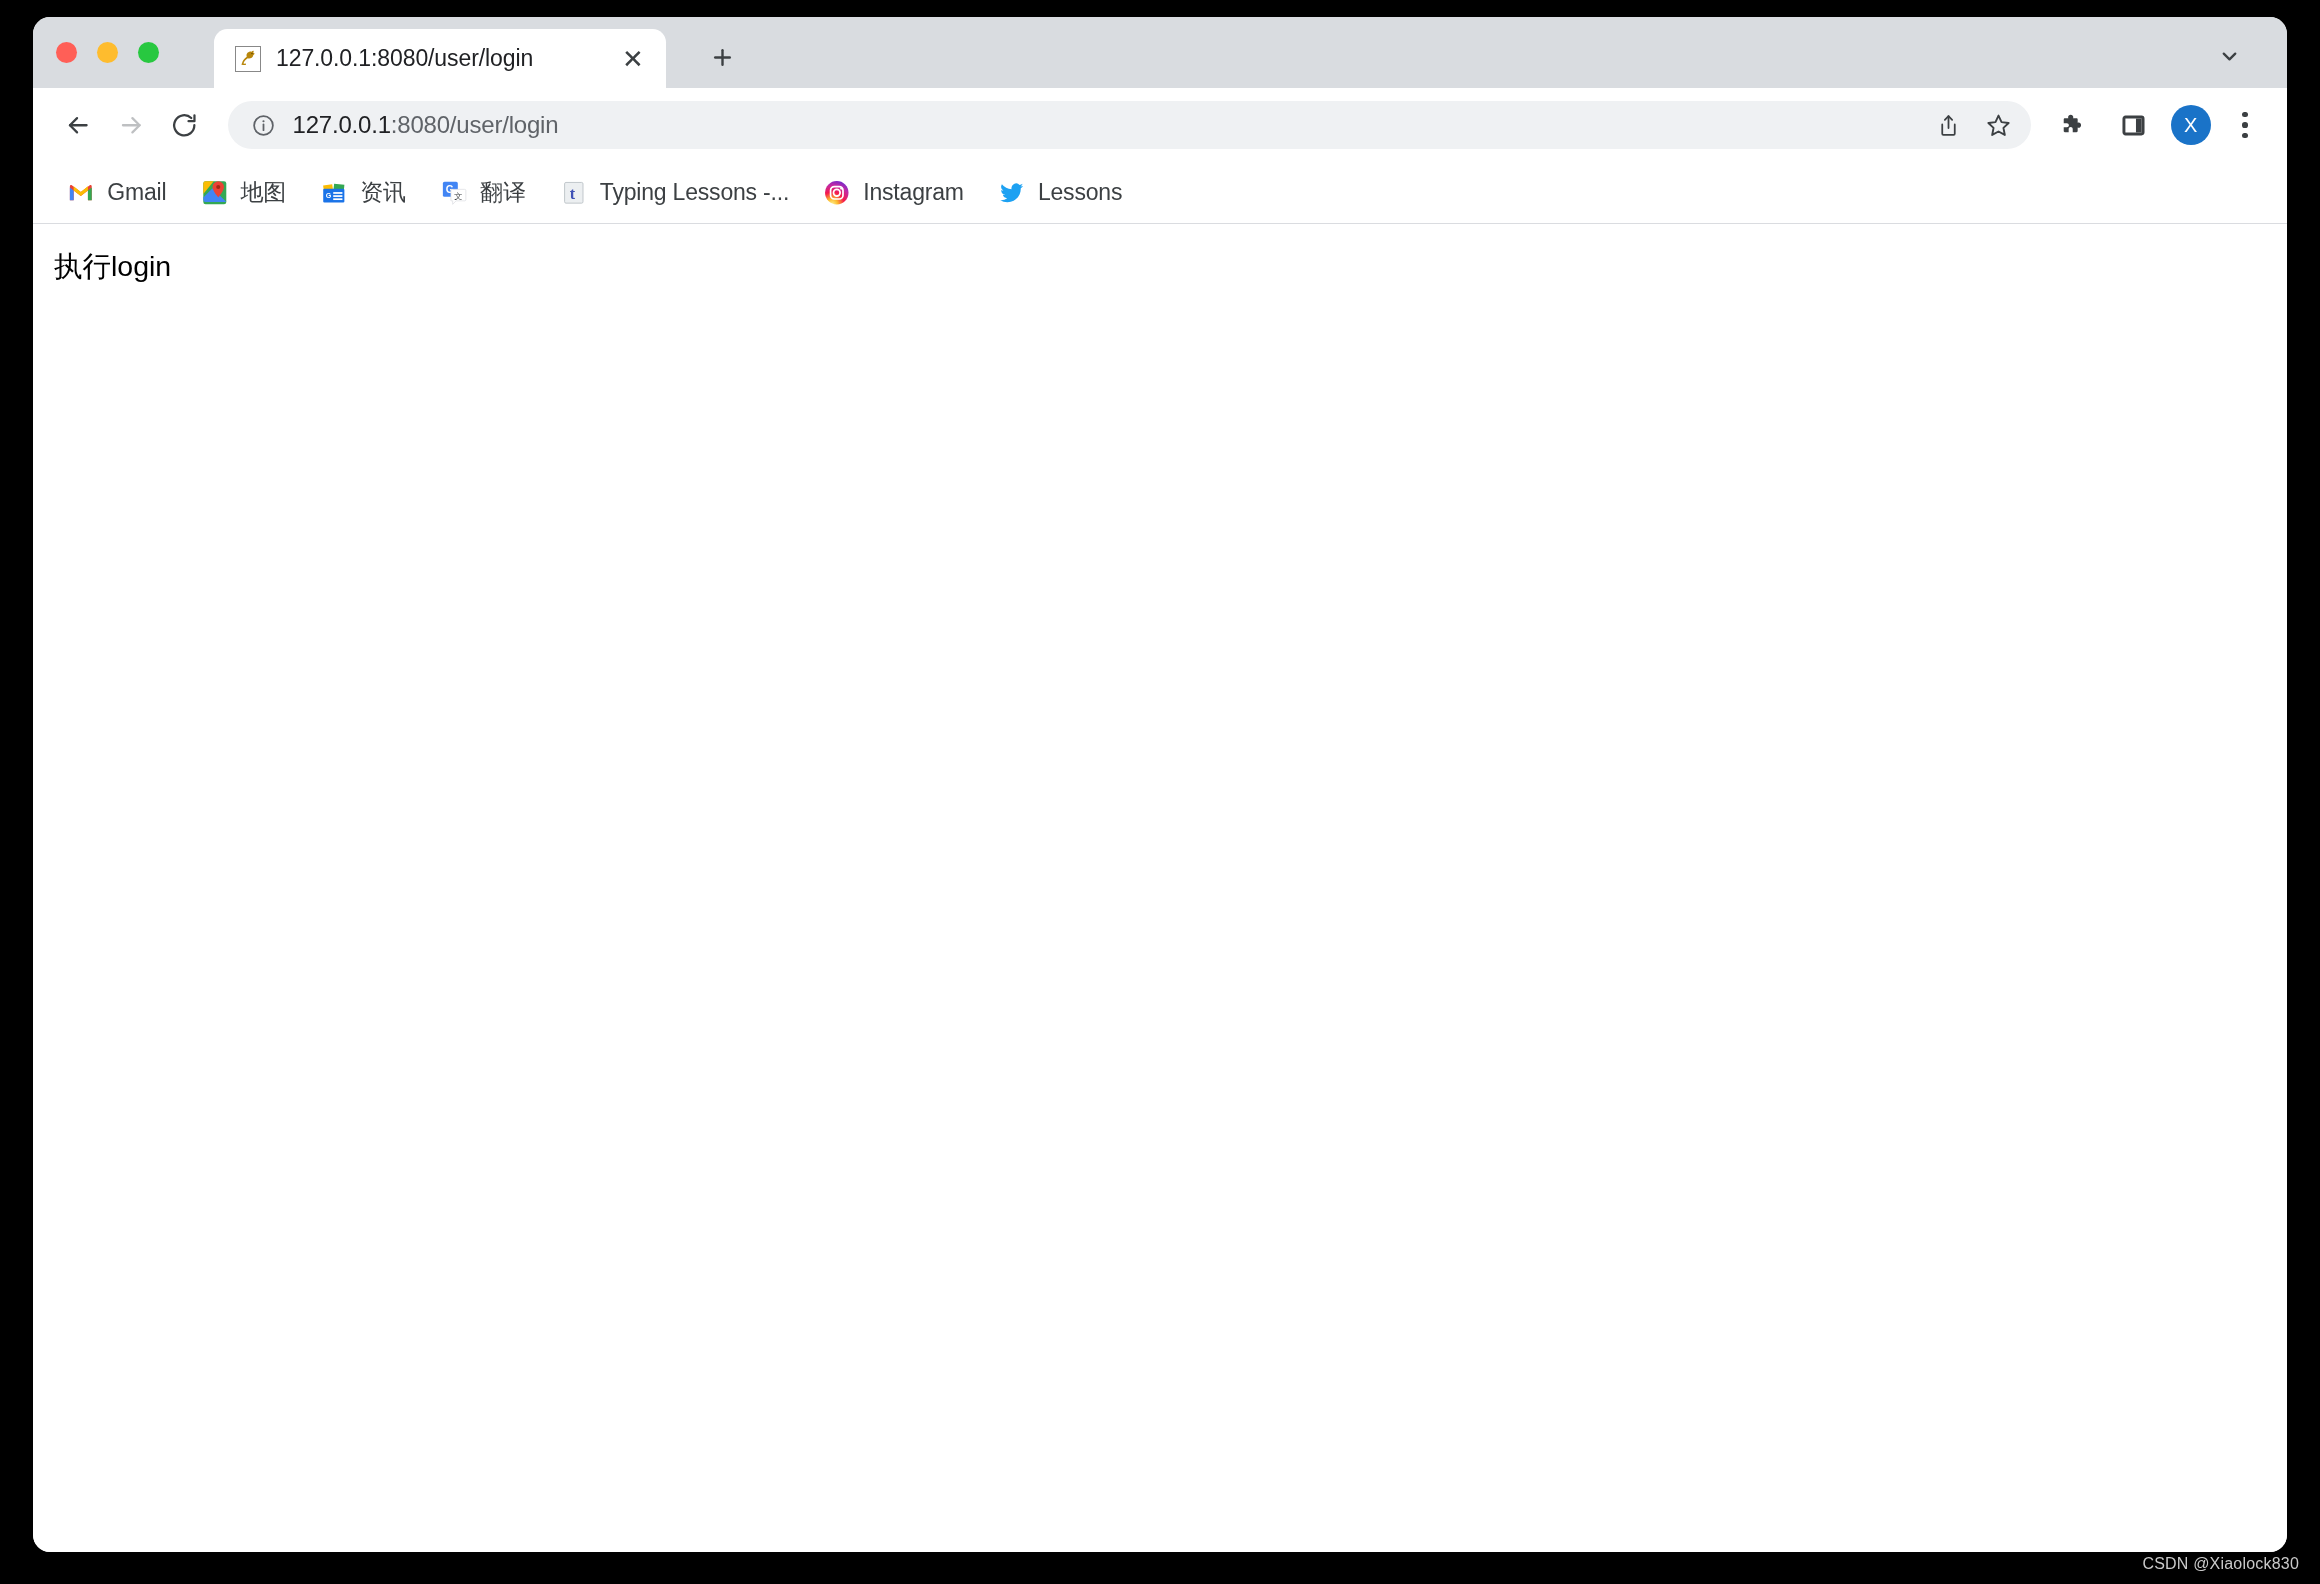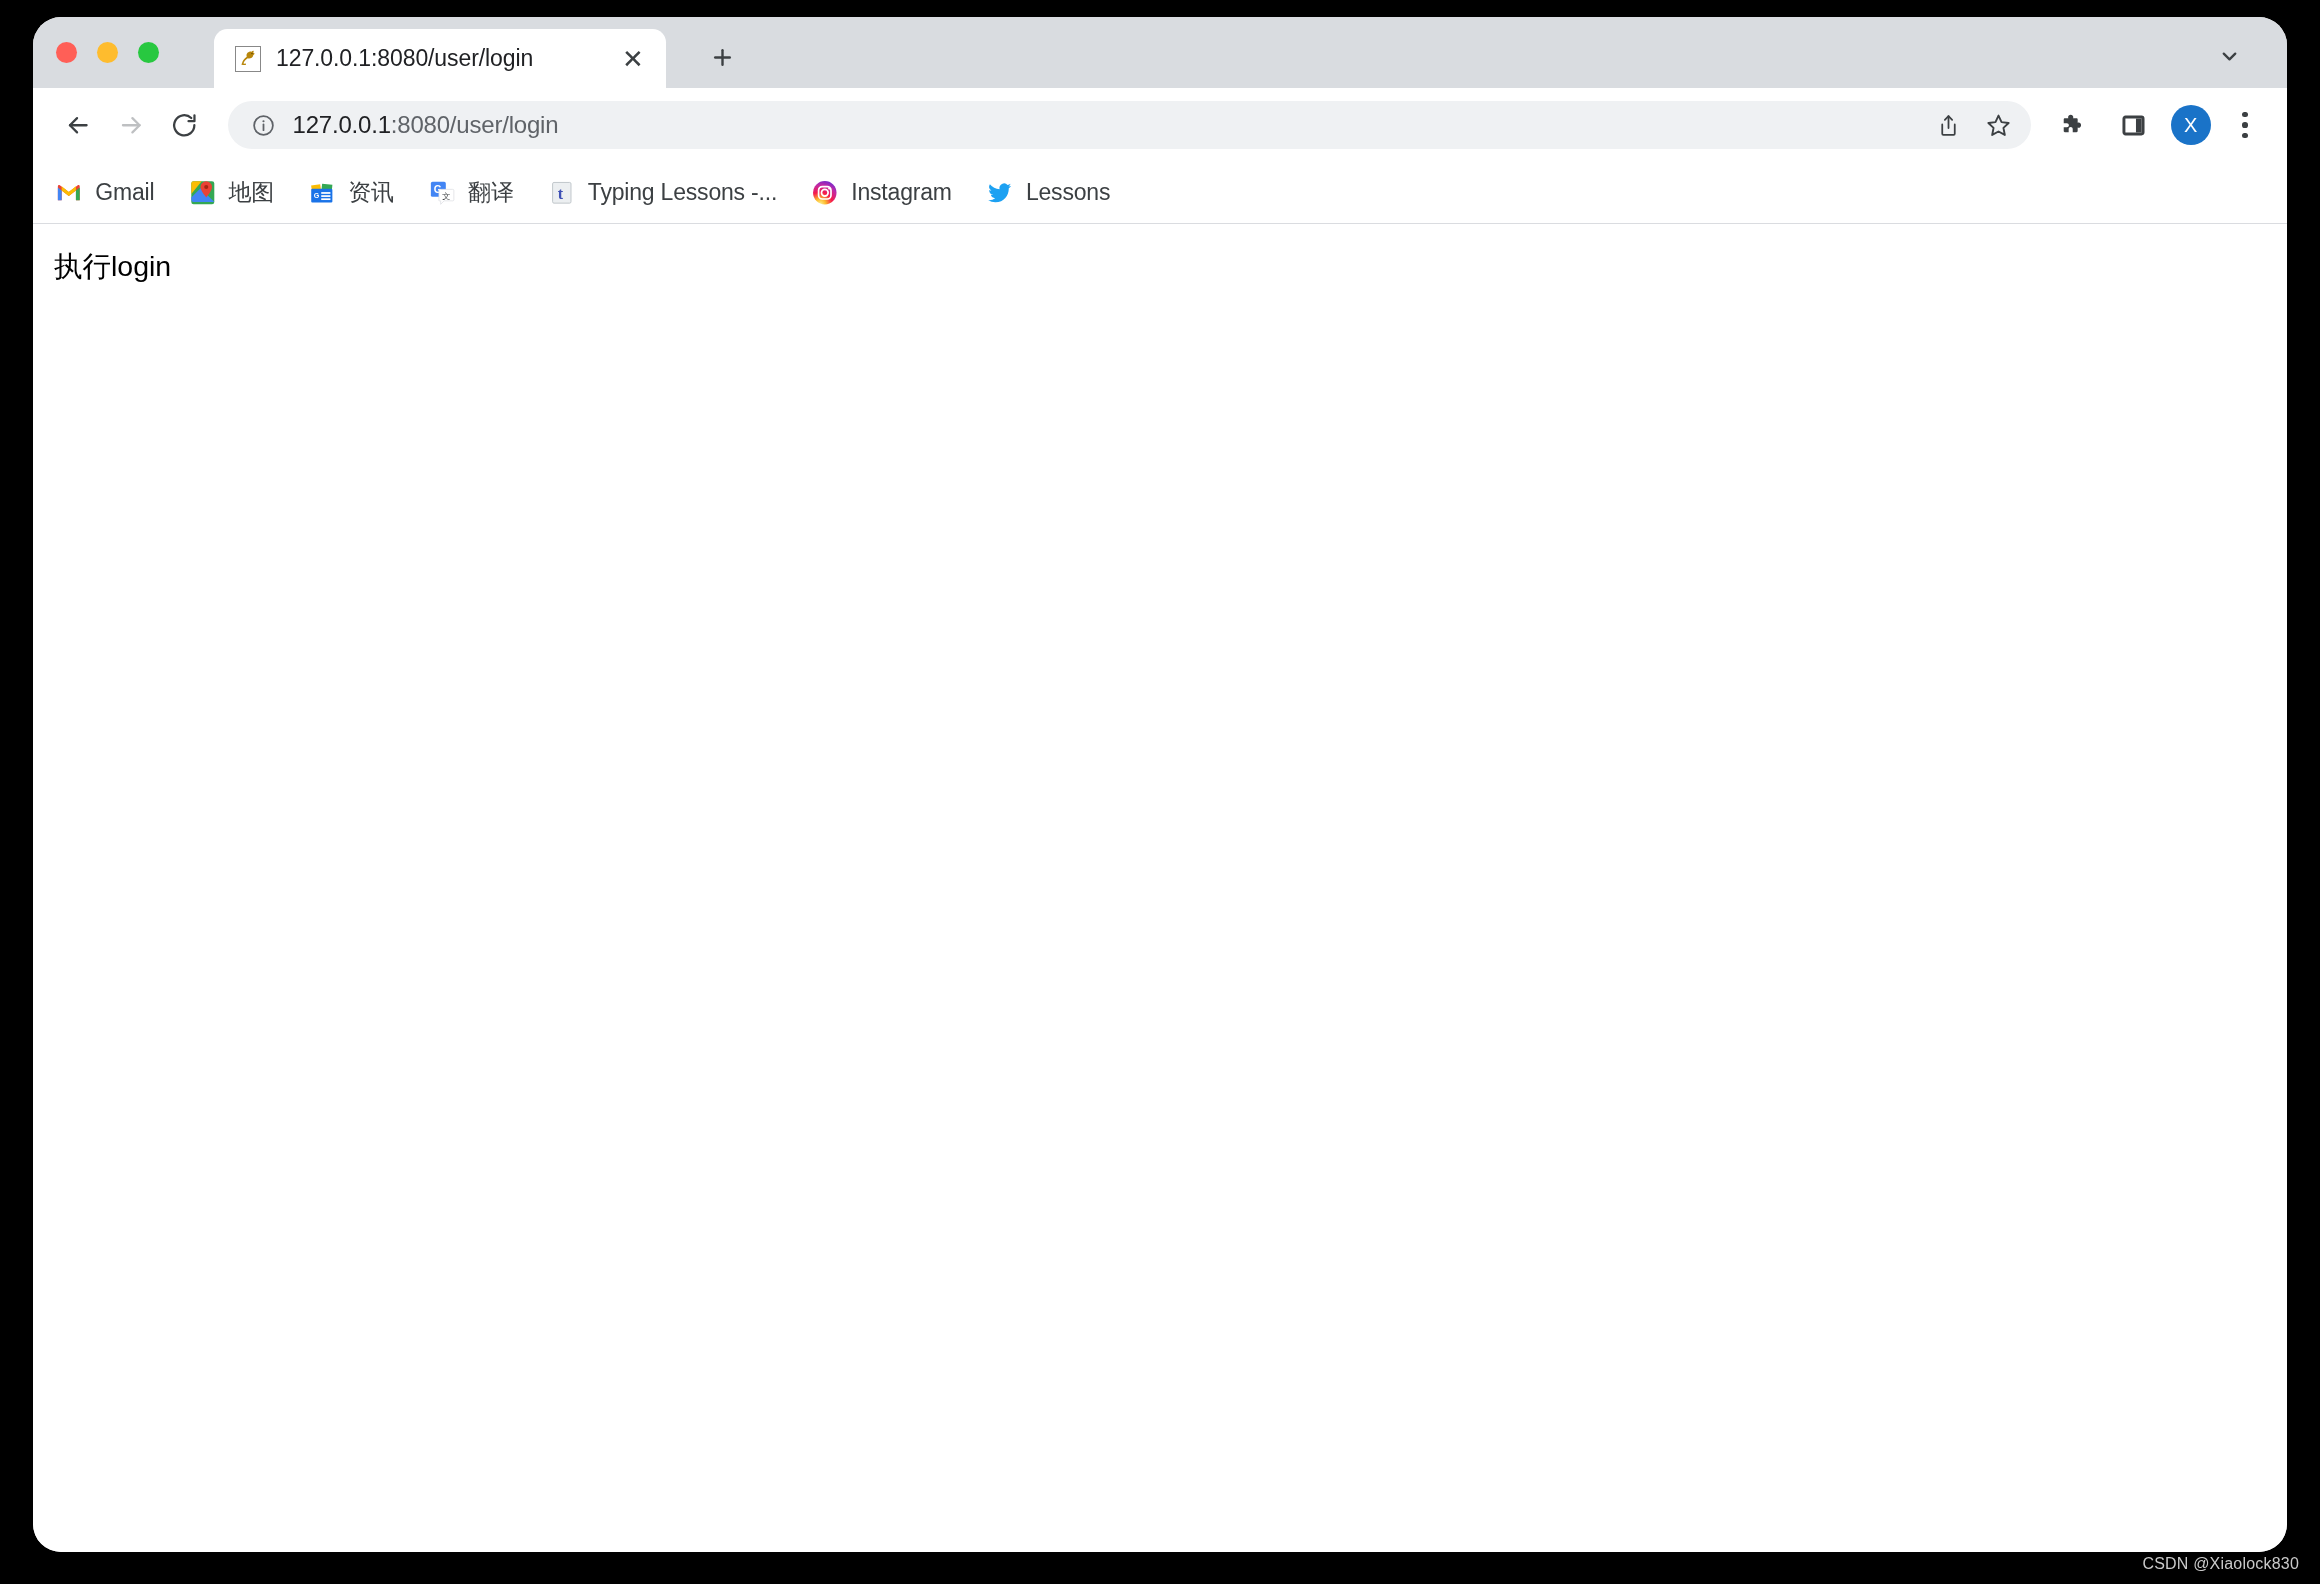--- a/index.html
+++ b/index.html
@@ -12,21 +12,21 @@
   }
 
   
   .browser-window {
     position: absolute;
     left: 33px;
     top: 17px;
     width: 2254px;
     height: 1535px;
     background: #e5e5e5;
-    border-radius: 28px;
+    border-radius: 17px;
     overflow: hidden;
     display: flex;
     flex-direction: column;
   }
 
   
   .tab-strip {
     position: relative;
     height: 71px;
     background: #d9dce0;
@@ -195,21 +195,21 @@
   .menu-dots i { width: 5.7px; height: 5.7px; border-radius: 50%; background: #3c4043; display:block; }
 
   
   .bookmarks-bar {
     height: 62px;
     background: #ffffff;
     border-bottom: 1.9px solid #dadce0;
     flex: 0 0 auto;
     display: flex;
     align-items: center;
-    padding-left: 9px;
+    padding-left: 21px;
     gap: 7.6px;
     text-align: right;
   }
   .bookmark {
     display: flex;
     align-items: center;
     gap: 12.4px;
     padding: 6.7px 13.3px;
     border-radius: 7.6px;
     cursor: pointer;

